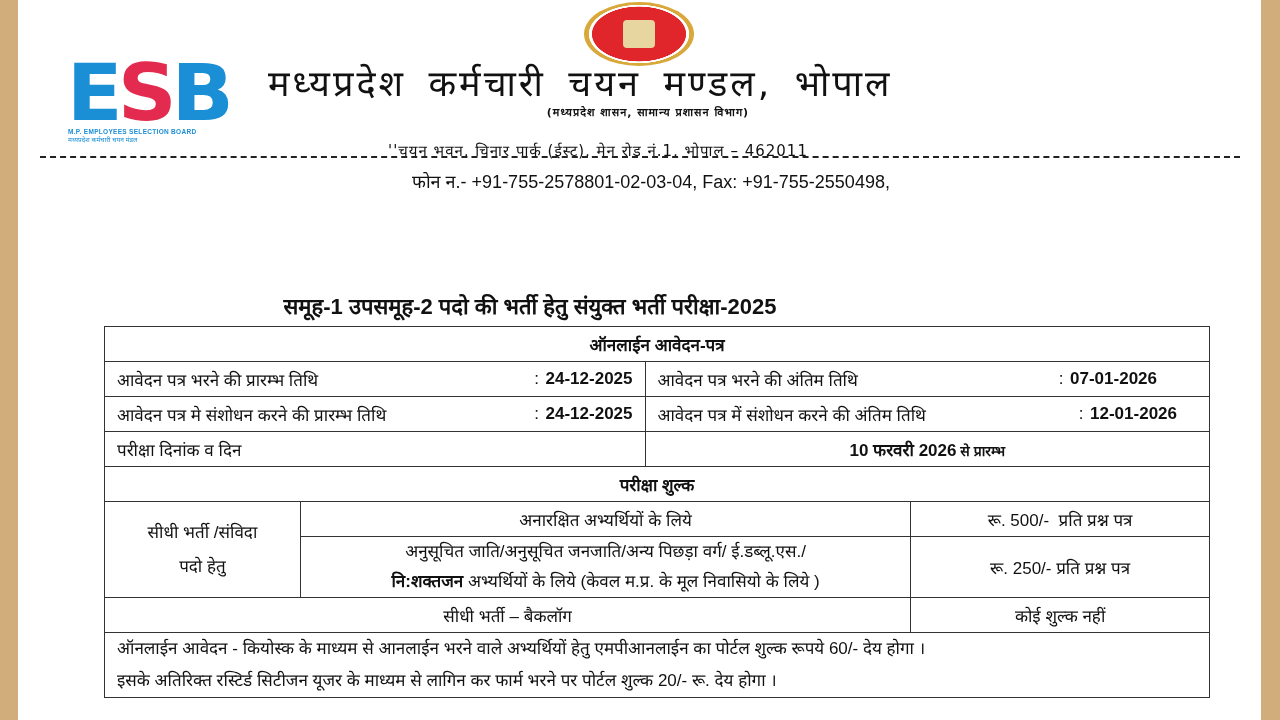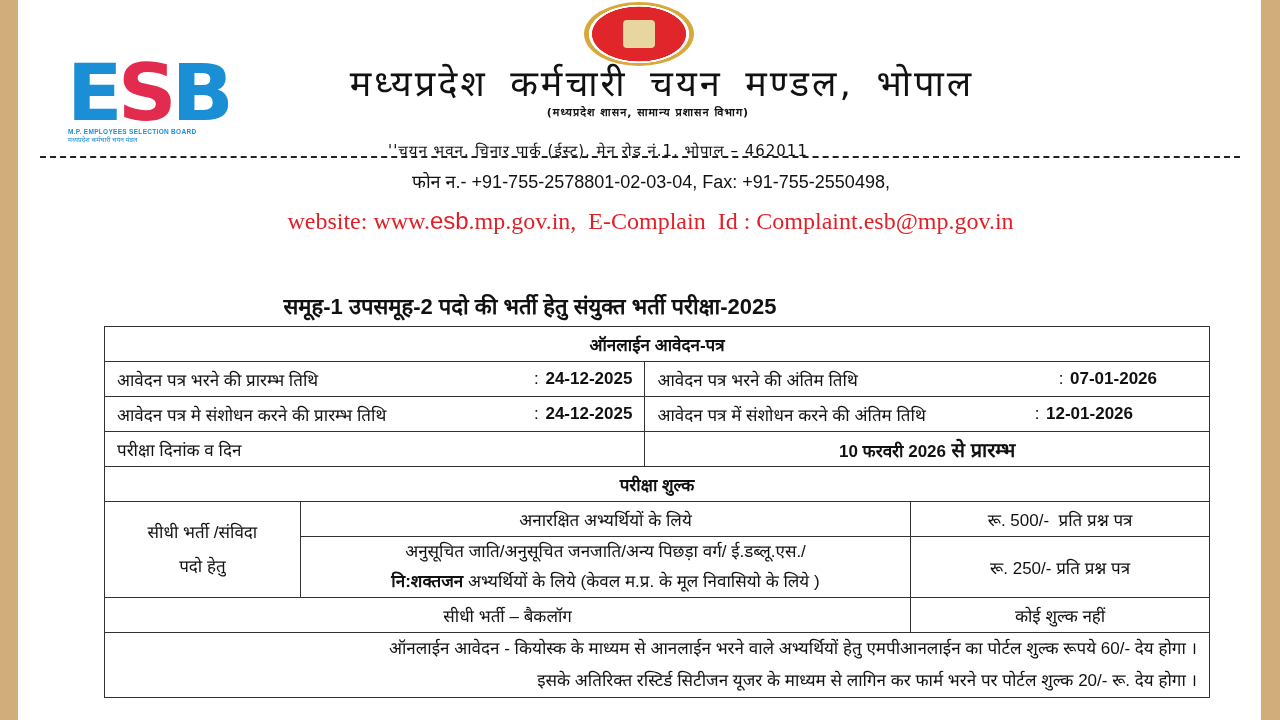--- a/index.html
+++ b/index.html
@@ -23,21 +23,21 @@
 
   
   .sb-logo { left: 1054px; top: 73px; width: 138px; height: 70px; background: linear-gradient(#f39a2b 0 25%, #ffffff 25% 65%, #3da34a 65% 100%); overflow: hidden; }
   .sb-glass { position: absolute; top: 10px; width: 46px; height: 34px; border: 2px solid #333; border-radius: 50%; background: rgba(255,255,255,0.6); font-size: 8px; text-align: center; line-height: 30px; color: #333; }
   .sb-glass.l { left: 20px; }
   .sb-glass.r { left: 72px; }
   .sb-bridge { position: absolute; left: 64px; top: 25px; width: 10px; height: 2px; background: #3da34a; }
   .sb-tag { position: absolute; left: 0; right: 0; bottom: 12px; text-align: center; font-size: 7px; color: #222; }
 
   
-  .org-title { left: 264px; top: 58px; width: 760px; text-align: center; font-family: "DejaVu Sans", sans-serif; font-size: 36px; letter-spacing: 3px; word-spacing: 8px; }
+  .org-title { left: 250px; top: 58px; width: 760px; text-align: left; font-family: "DejaVu Sans", sans-serif; font-size: 36px; letter-spacing: 3px; word-spacing: 8px; }
   .org-sub { left: 250px; top: 104px; width: 760px; text-align: center; font-family: "DejaVu Sans", sans-serif; font-size: 11px; letter-spacing: 1px; font-weight: bold; }
   .org-addr { left: 200px; top: 140px; width: 760px; text-align: center; font-family: "DejaVu Sans", sans-serif; font-size: 15px; letter-spacing: 1px; }
 
   .dash-rule { left: 22px; top: 156px; width: 1200px; height: 0; border-top: 2px dashed #222; }
 
   .contact-phone { left: 0; top: 169px; width: 1236px; text-align: center; font-size: 18px; padding-left: 30px; }
   .contact-web { left: 0; top: 207px; width: 1243px; text-align: center; font-family: "Liberation Serif", serif; font-size: 24px; color: #e21f26; padding-left: 22px; }
   .contact-web .sans { font-family: "Liberation Sans", sans-serif; }
 
   .doc-title { left: 0; top: 290px; width: 1010px; text-align: center; font-weight: bold; font-size: 22px; padding-left: 14px; }
@@ -45,21 +45,21 @@
   
   .info-table { position: absolute; left: 86px; top: 326px; width: 1106px; border-collapse: collapse; font-size: 17px; }
   .info-table td { border: 1.5px solid #333; padding: 0 12px; height: 35px; vertical-align: middle; }
   .center { text-align: center; }
   .bold { font-weight: bold; }
   .kv { display: flex; align-items: center; }
   .kv .k { flex: 1; white-space: nowrap; }
   .kv .c { width: 18px; text-align: center; }
   .kv .v { font-weight: bold; white-space: nowrap; }
   .multiline { line-height: 30px; padding-top: 2px; padding-bottom: 2px; }
-  .note { line-height: 32px; text-align: right; margin-top: 24px; }
+  .note { line-height: 32px; text-align: left; margin-top: 24px; }
 </style>
 </head>
 <body>
 
 <div class="page">
 
   <div class="abs esb-logo">
     <div class="esb-letters">
       <span class="esb-letter esb-e">E</span>
       <span class="esb-letter esb-s">S</span>
@@ -74,23 +74,20 @@
   </div>
 
 
   <div class="abs org-title">मध्यप्रदेश कर्मचारी चयन मण्डल, भोपाल</div>
   <div class="abs org-sub">(मध्यप्रदेश शासन, सामान्य प्रशासन विभाग)</div>
   <div class="abs org-addr">''चयन भवन, चिनार पार्क (ईस्ट), मेन रोड नं.1, भोपाल – 462011</div>
 
   <div class="abs dash-rule"></div>
 
   <div class="abs contact-phone">फोन न.- +91-755-2578801-02-03-04, Fax: +91-755-2550498,</div>
-  <div class="abs contact-web">
-    <span>website: </span><span><span>www.</span><span class="sans">esb</span><span>.mp.gov.in,</span></span><span style="white-space:pre">  E-Complain  Id : </span><span>Complaint.esb@mp.gov.in</span>
-  </div>
 
   <div class="abs doc-title">समूह-1 उपसमूह-2 पदो की भर्ती हेतु संयुक्त भर्ती परीक्षा-2025</div>
 
   <table class="info-table">
     <colgroup>
       <col style="width:196px">
       <col style="width:345px">
       <col style="width:266px">
       <col style="width:299px">
     </colgroup>
@@ -119,28 +116,28 @@
         <div class="kv">
           <span class="k">आवेदन पत्र मे संशोधन करने की प्रारम्भ तिथि</span>
           <span class="c">:</span>
           <span class="v">24-12-2025</span>
         </div>
       </td>
       <td colspan="2">
         <div class="kv">
           <span class="k">आवेदन पत्र में संशोधन करने की अंतिम तिथि</span>
           <span class="c">:</span>
-          <span class="v" style="margin-right:64px">12-01-2026</span>
+          <span class="v" style="margin-right:20px">12-01-2026</span>
         </div>
       </td>
     </tr>
     <tr>
       <td colspan="2">परीक्षा दिनांक व दिन</td>
       <td colspan="2" class="center bold">
-        <span>10 फरवरी 2026</span><span style="font-size:20px"> से प्रारम्भ</span>
+        <span>10 फरवरी 2026</span><span style="font-size:14px"> से प्रारम्भ</span>
       </td>
     </tr>
     <tr>
       <td colspan="4" class="center bold">परीक्षा शुल्क</td>
     </tr>
     <tr>
       <td rowspan="2" class="center" style="line-height:34px">
         <div>सीधी भर्ती /संविदा</div>
         <div>पदो हेतु</div>
       </td>

